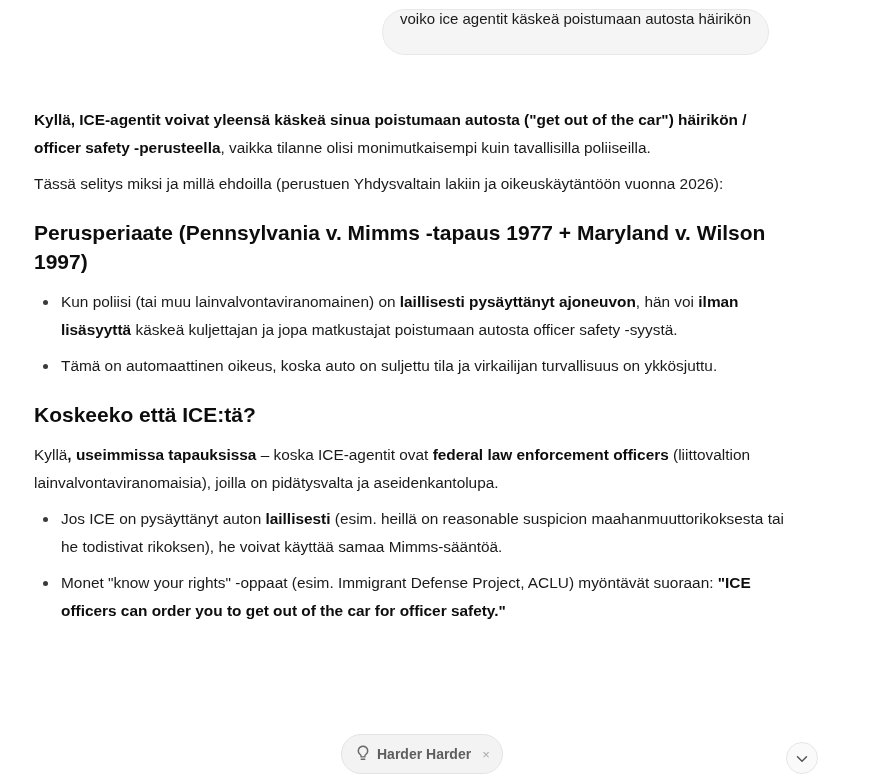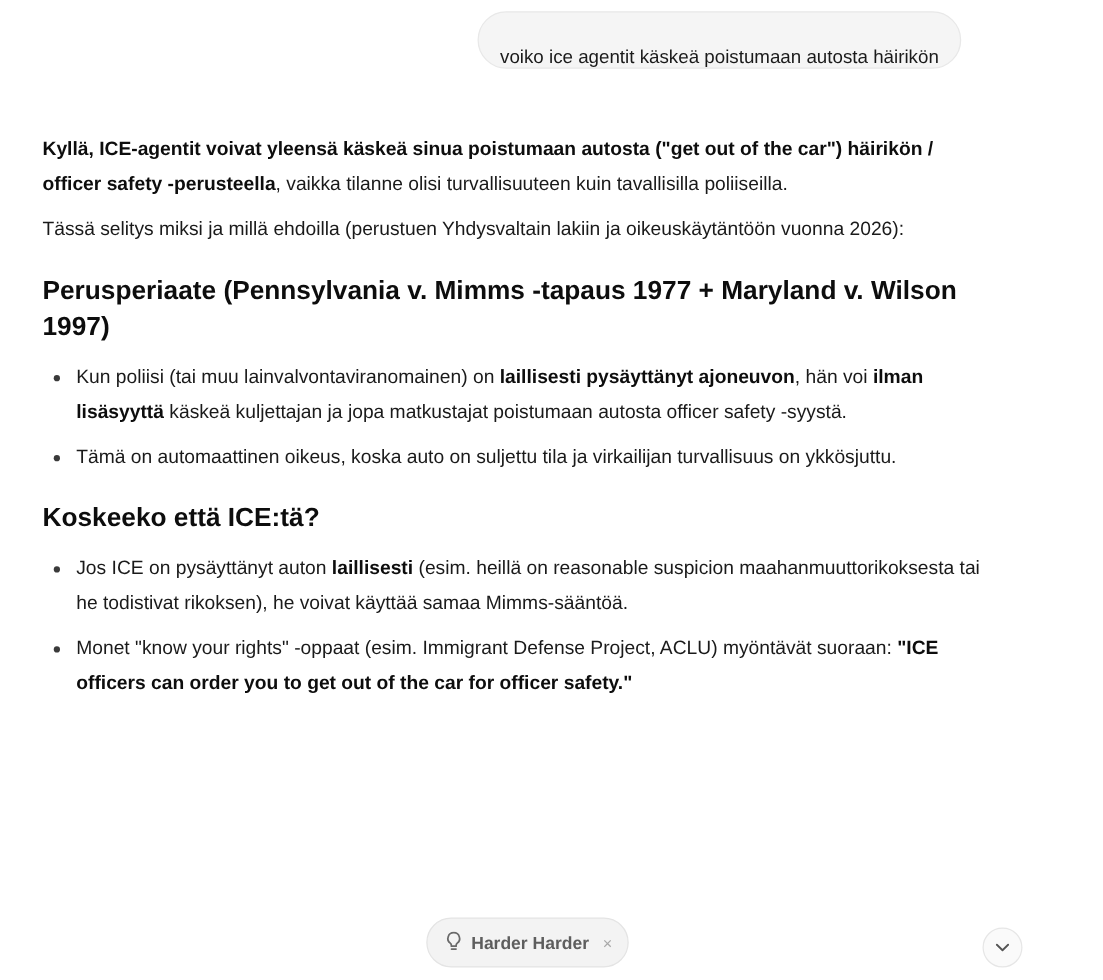--- a/index.html
+++ b/index.html
@@ -9,21 +9,21 @@
       font-family: "Liberation Sans", "DejaVu Sans", sans-serif;
       color: #111111;
     }
     .page { position: relative; width: 882px; height: 784px; }
 
     .user-bubble {
       position: absolute;
       top: 9px; left: 382px;
       height: 46px;
       padding: 0 17px;
-      display: flex; align-items: flex-end;
+      display: flex; align-items: flex-start;
       background: #f5f5f5;
       border: 1px solid #e8e8e8;
       border-radius: 23px;
       font-size: 15px;
       color: #1a1a1a;
       white-space: nowrap;
     }
 
     .answer {
       position: absolute;
@@ -95,39 +95,40 @@
 <body>
 
 <div class="page">
 
   <div class="user-bubble">
     <span>voiko ice agentit käskeä poistumaan autosta häirikön</span>
   </div>
 
   <div class="answer">
 
-    <p><b>Kyllä, ICE-agentit voivat yleensä käskeä sinua poistumaan autosta ("get out of the car") häirikön / officer safety -perusteella</b><span>, vaikka tilanne olisi turvallisuuteen kuin tavallisilla poliiseilla.</span></p>
+    <p><b>Kyllä, ICE-agentit voivat yleensä käskeä sinua poistumaan autosta ("get out of the car") häirikön / officer safety -perusteella</b><span>, vaikka tilanne olisi monimutkaisempi kuin tavallisilla poliiseilla.</span></p>
 
     <p>Tässä selitys miksi ja millä ehdoilla (perustuen Yhdysvaltain lakiin ja oikeuskäytäntöön vuonna 2026):</p>
 
     <h2>Perusperiaate (Pennsylvania v. Mimms -tapaus 1977 + Maryland v. Wilson 1997)</h2>
 
     <ul>
       <li>
         <span class="bullet"></span>
         <span>Kun poliisi (tai muu lainvalvontaviranomainen) on </span><b>laillisesti pysäyttänyt ajoneuvon</b><span>, hän voi </span><b>ilman lisäsyyttä</b><span> käskeä kuljettajan ja jopa matkustajat poistumaan autosta officer safety -syystä.</span>
       </li>
       <li>
         <span class="bullet"></span>
         <span>Tämä on automaattinen oikeus, koska auto on suljettu tila ja virkailijan turvallisuus on ykkösjuttu.</span>
       </li>
     </ul>
 
     <h2>Koskeeko että ICE:tä?</h2>
 
+    <p><span>Kyllä</span><b>, useimmissa tapauksissa</b><span> – koska ICE-agentit ovat </span><b>federal law enforcement officers</b><span> (liittovaltion lainvalvontaviranomaisia), joilla on pidätysvalta ja aseidenkantolupa.</span></p>
 
     <ul>
       <li>
         <span class="bullet"></span>
         <span>Jos ICE on pysäyttänyt auton </span><b>laillisesti</b><span> (esim. heillä on reasonable suspicion maahanmuuttorikoksesta tai he todistivat rikoksen), he voivat käyttää samaa Mimms-sääntöä.</span>
       </li>
       <li>
         <span class="bullet"></span>
         <span>Monet "know your rights" -oppaat (esim. Immigrant Defense Project, ACLU) myöntävät suoraan: </span><b>"ICE officers can order you to get out of the car for officer safety."</b>
       </li>

